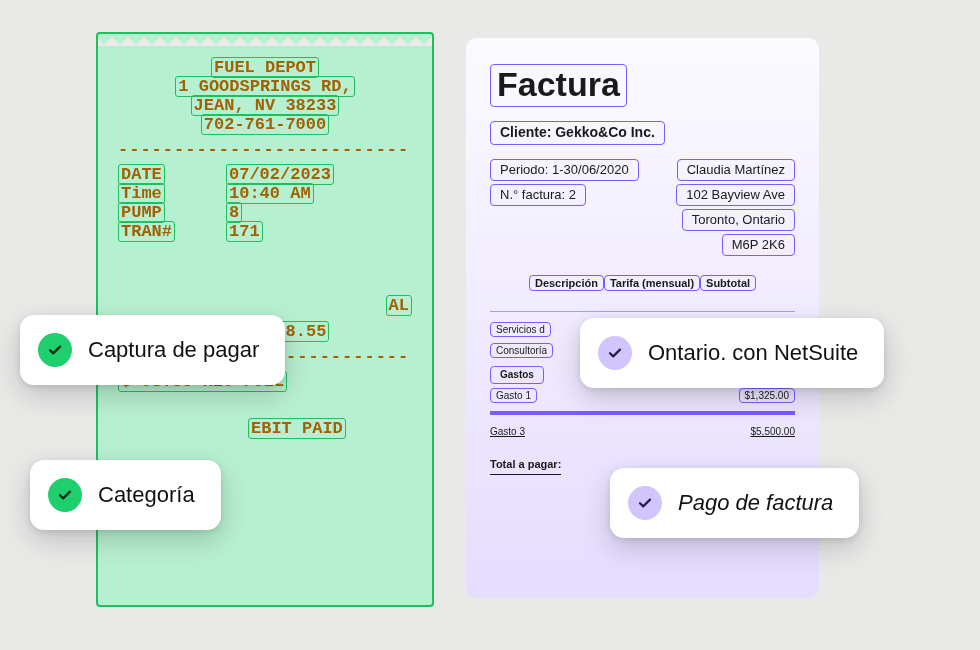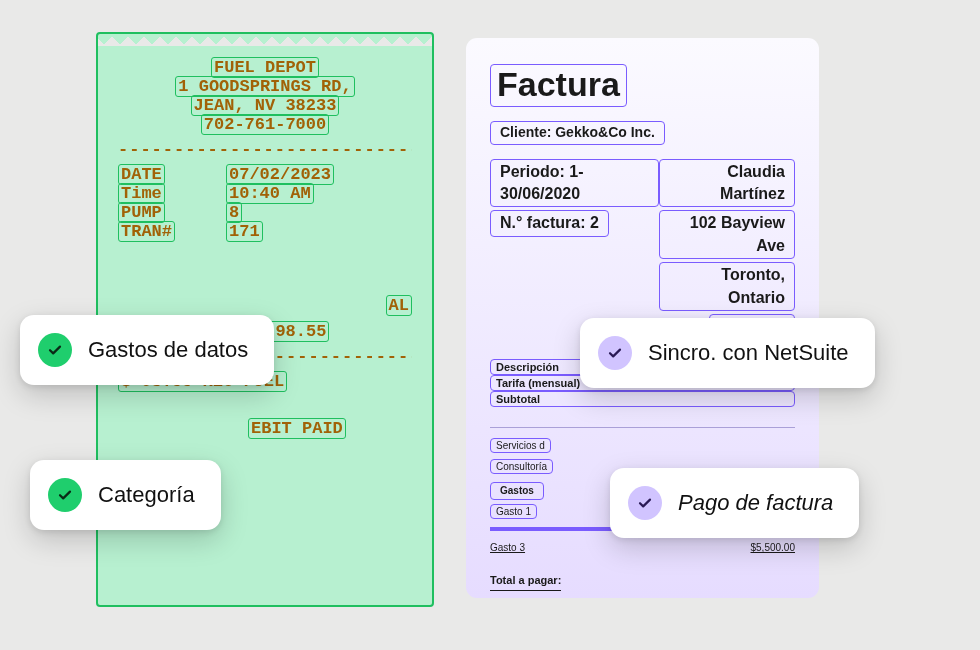--- a/index.html
+++ b/index.html
@@ -65,24 +65,24 @@
     font-size: 34px;
     font-weight: 700;
     display: inline-block;
     border: 1.5px solid #7a5cff;
     border-radius: 4px;
     padding: 0 6px 2px 6px;
     margin-bottom: 14px;
   }
   .ibox { border: 1.5px solid #7a5cff; border-radius: 4px; padding: 1px 9px; display: inline-block; line-height: 1.4; }
   .invoice .client { font-weight: 700; font-size: 14px; margin-bottom: 14px; }
-  .invoice .meta { display: flex; justify-content: space-between; margin-bottom: 16px; font-size: 16px; font-weight: bold; }
+  .invoice .meta { display: flex; justify-content: space-between; margin-bottom: 16px; font-size: 13px; }
   .invoice .meta-left > div, .invoice .meta-right > div { margin-bottom: 3px; }
   .invoice .meta-right { text-align: right; }
-  .invoice .cols { display: flex; justify-content: center; font-size: 11px; font-weight: 700; border-bottom: 1px solid #aaa0d8; padding-bottom: 20px; margin-bottom: 10px; flex-direction: column; }
+  .invoice .cols { display: flex; justify-content: center; font-size: 11px; font-weight: 700; border-bottom: 1px solid #aaa0d8; padding-bottom: 20px; margin-bottom: 10px; }
   .invoice .cols span { border: 1.5px solid #7a5cff; border-radius: 4px; padding: 1px 5px; }
   .invoice .irow { display: flex; justify-content: space-between; margin-bottom: 6px; font-size: 10px; }
   .invoice .irow .lbl { border: 1.5px solid #7a5cff; border-radius: 4px; padding: 1px 5px; }
   .invoice .irow .amt { border: 1.5px solid #7a5cff; border-radius: 4px; padding: 1px 5px; }
   .invoice .irow.nohl .lbl, .invoice .irow.nohl .amt { border: none; padding: 1px 0; text-decoration: underline; }
   .invoice .section { font-weight: 700; margin: 8px 0 4px 0; font-size: 10px; }
   .invoice .section .ibox { font-weight: 700; }
   .invoice .thickline { height: 4px; background: #7a5cff; margin: 8px 0 10px 0; }
   .invoice .total { font-weight: 700; font-size: 11px; border-bottom: 1px solid #1a1a1a; padding-bottom: 4px; margin-top: 14px; display: inline-block; }
 
@@ -213,39 +213,39 @@
 
   <div class="total">Total a pagar:</div>
 </div>
 
 <div class="pill green p1">
   <span class="chk">
     <svg viewBox="0 0 16 16">
         <path d="M3 8.2 L6.2 11.4 L13 4.6" fill="none" stroke="#0a2a16" stroke-width="2.2" stroke-linecap="round" stroke-linejoin="round"></path>
       </svg>
   </span>
-  <span class="txt">Gastos de datos</span>
+  <span class="txt">Captura de pagar</span>
 </div>
 
 <div class="pill green p2">
   <span class="chk">
     <svg viewBox="0 0 16 16">
         <path d="M3 8.2 L6.2 11.4 L13 4.6" fill="none" stroke="#0a2a16" stroke-width="2.2" stroke-linecap="round" stroke-linejoin="round"></path>
       </svg>
   </span>
   <span class="txt">Categoría</span>
 </div>
 
 <div class="pill purple p3">
   <span class="chk">
     <svg viewBox="0 0 16 16">
         <path d="M3 8.2 L6.2 11.4 L13 4.6" fill="none" stroke="#2a1a55" stroke-width="2.2" stroke-linecap="round" stroke-linejoin="round"></path>
       </svg>
   </span>
-  <span class="txt">Sincro. con NetSuite</span>
+  <span class="txt">Ontario. con NetSuite</span>
 </div>
 
 <div class="pill purple p4">
   <span class="chk">
     <svg viewBox="0 0 16 16">
         <path d="M3 8.2 L6.2 11.4 L13 4.6" fill="none" stroke="#2a1a55" stroke-width="2.2" stroke-linecap="round" stroke-linejoin="round"></path>
       </svg>
   </span>
   <span class="txt">Pago de factura</span>
 </div>

